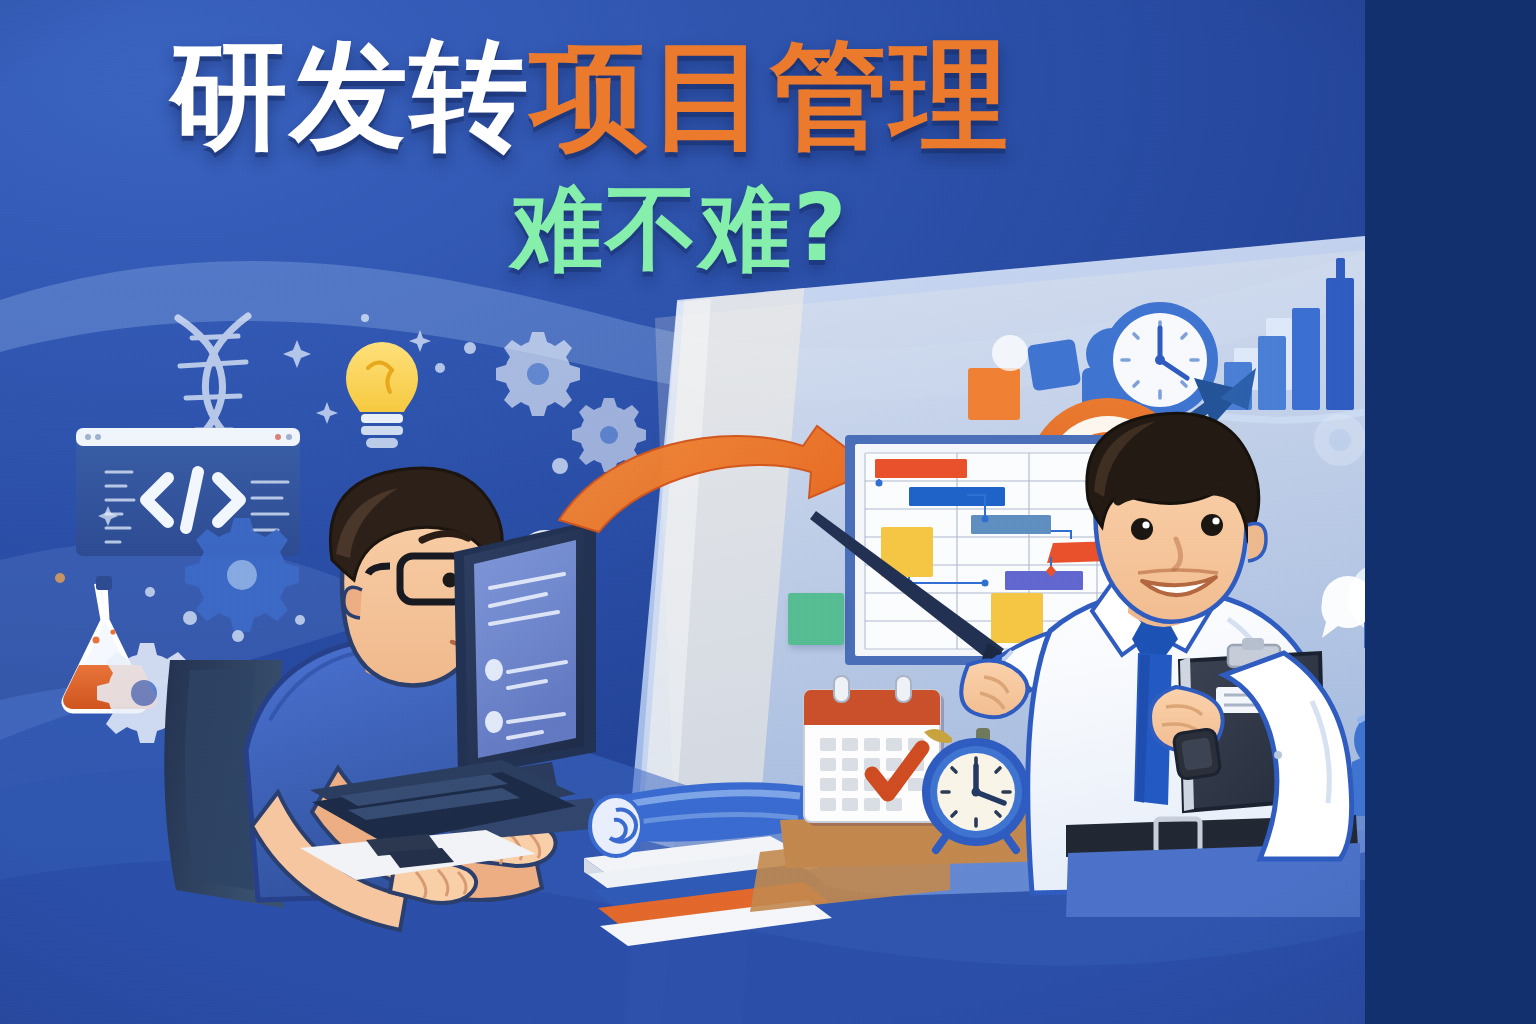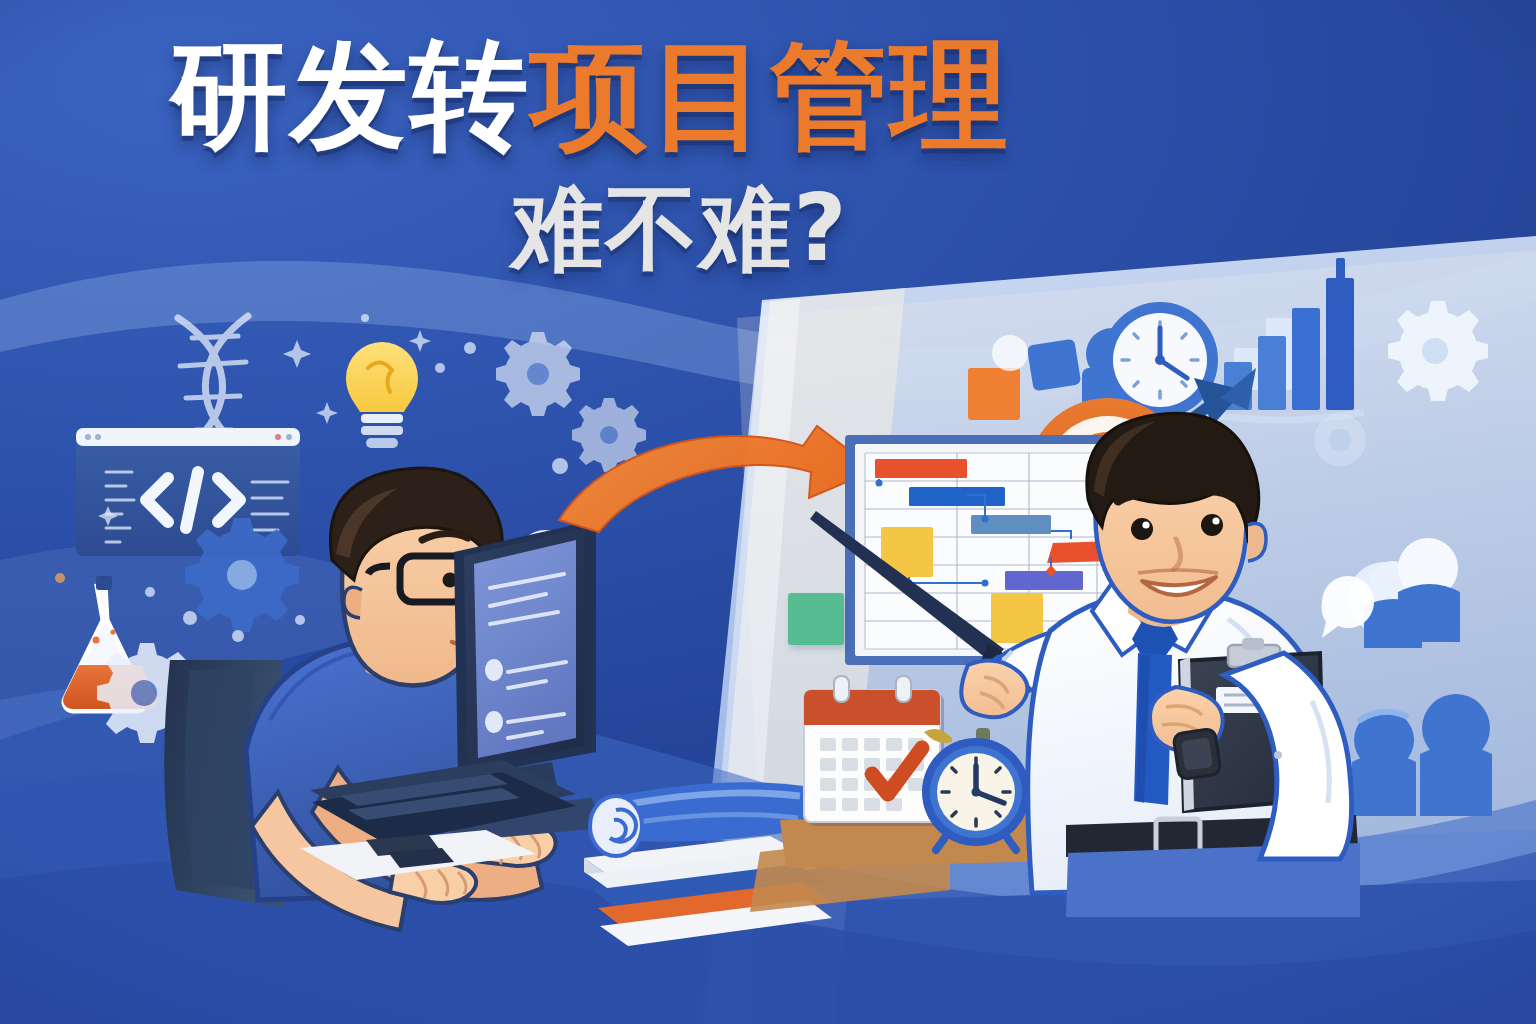--- a/index.html
+++ b/index.html
@@ -1,18 +1,18 @@
 <!DOCTYPE html>
 <html lang="zh"><head>
 <meta charset="utf-8">
 <title>研发转项目管理难不难?</title>
 <style>
   html,body{margin:0;padding:0;background:#12306e;}
   #poster{
-    position:relative;width:1536px;height:1024px;overflow:hidden;
+    position:relative;width:1365px;height:1024px;overflow:hidden;
     font-family:"Liberation Sans","DejaVu Sans",sans-serif;
     background:#2b50a8;
     user-select:none;
   }
   
   .bg-base{position:absolute;inset:0;
     background:
       radial-gradient(120% 90% at 12% 8%, #3a63c0 0%, #2d52ac 42%, #24459a 75%, #1f3f91 100%);
   }
   .bg-lightwave{position:absolute;left:0;top:0;width:100%;height:100%;}
@@ -28,21 +28,21 @@
   .title-wrap{position:absolute;left:0;top:34px;width:1180px;text-align:center;z-index:40;}
   .title-main{
     font-size:118px;line-height:1.04;font-weight:900;letter-spacing:2px;
     font-family:"DejaVu Sans","Liberation Sans",sans-serif;
     text-shadow:0 5px 0 rgba(20,40,95,.45), 0 9px 16px rgba(10,25,70,.45);
     white-space:nowrap;
   }
   .t-white{color:#ffffff;}
   .t-orange{color:#ec7a2d;}
   .title-sub{
-    margin-top:10px;font-size:92px;font-weight:900;color:#e5e5e5;letter-spacing:2px;
+    margin-top:10px;font-size:92px;font-weight:900;color:#86efac;letter-spacing:2px;
     font-family:"DejaVu Sans","Liberation Sans",sans-serif;
     text-shadow:0 5px 0 rgba(20,40,95,.4), 0 9px 16px rgba(10,25,70,.4);
     padding-left:180px;white-space:nowrap;
   }
 
   .layer{position:absolute;}
   svg{display:block;overflow:visible;}
 </style>
 </head>
 <body>

